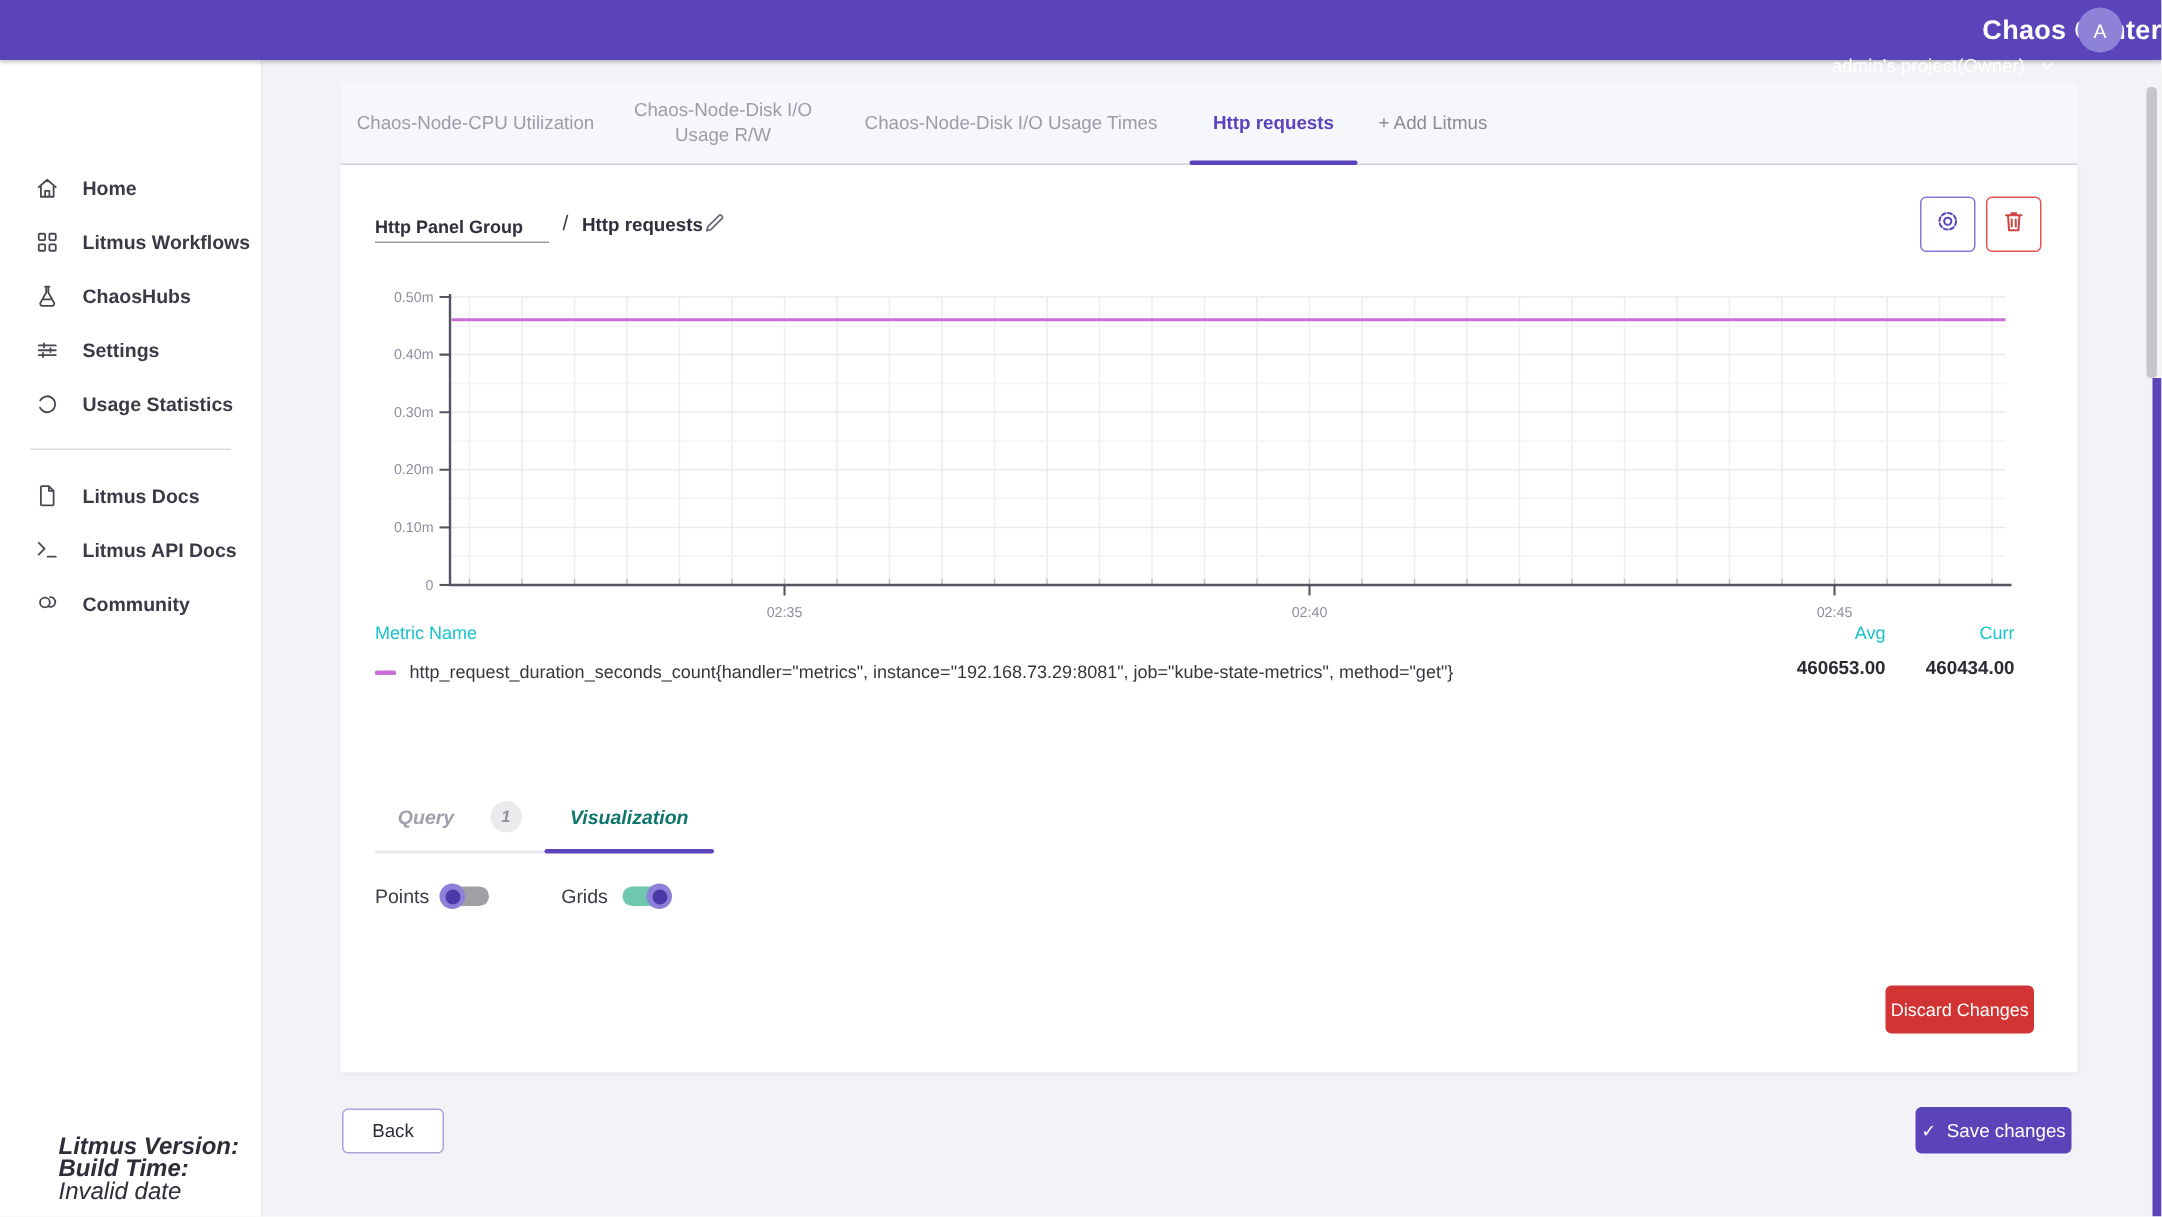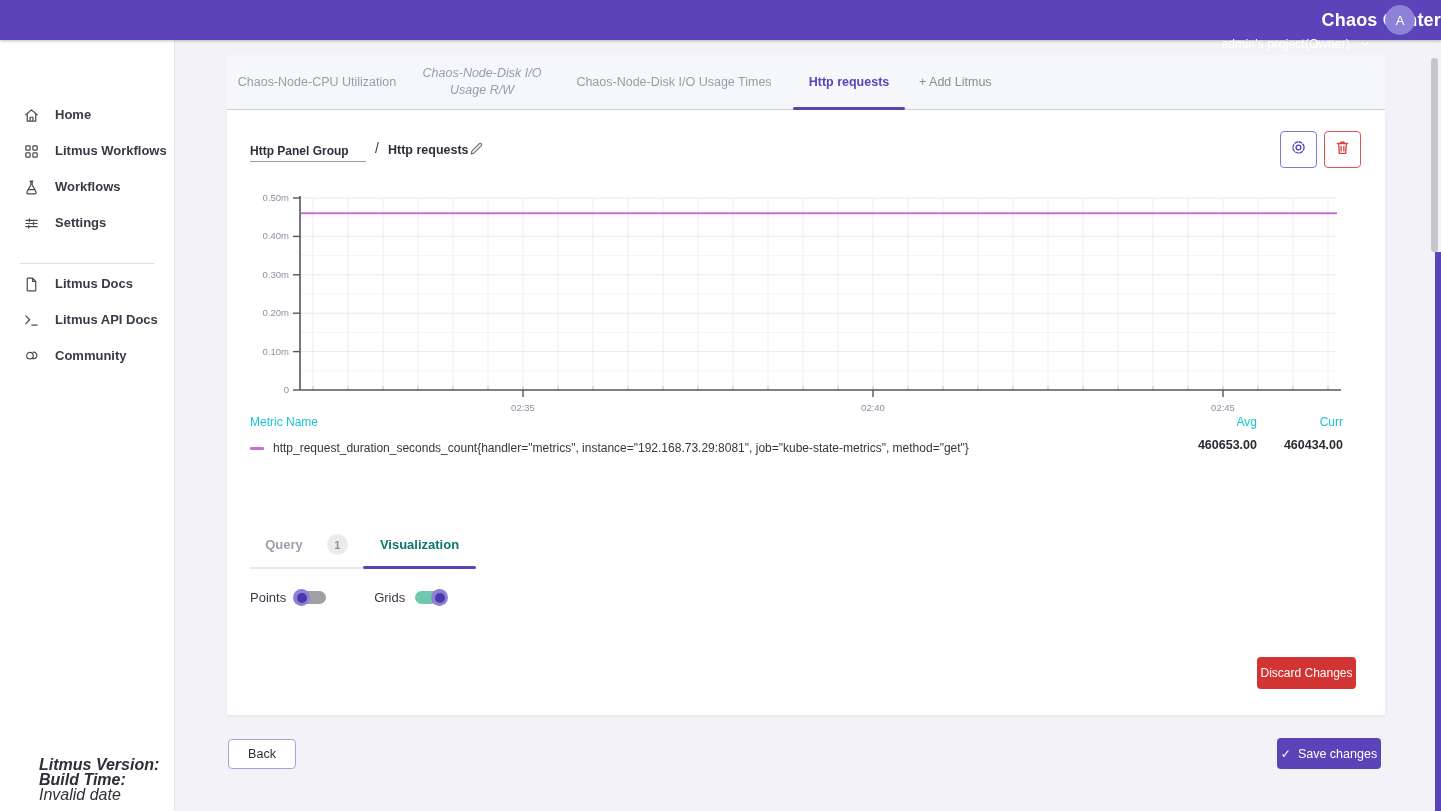--- a/index.html
+++ b/index.html
@@ -25,21 +25,21 @@
     width:30px; height:30px; border-radius:50%; background:#8d82d8;
     color:#fff; font-size:13px; display:flex; align-items:center; justify-content:center; cursor:pointer;
   }
   
   .sidebar {
     position:absolute; left:0; top:40px; width:175px; height:771px;
     background:#fff; border-right:1px solid #e7e7ee; z-index:20;
   }
   .nav-main { margin-top:67px; }
   .side-item {
-    height:36px; display:flex; align-items:flex-start; gap:15px;
+    height:36px; display:flex; align-items:center; gap:15px;
     padding-left:23px; cursor:pointer; font-size:13px; font-weight:600; color:#3a3945;
   }
   .side-item .icon { width:17px; height:17px; color:#4a4952; display:flex; }
   .side-item .icon svg { width:17px; height:17px; }
   .side-item.active { background:#cbc4e9; color:#5b44ba; }
   .side-item.active .icon { color:#5b44ba; }
   .side-divider { height:1px; background:#dcdce2; margin:12px 20px 12px 20px; }
   .version {
     position:absolute; left:39px; bottom:9px; font-size:16px; color:#2e2d38; line-height:15px;font-style:italic;
   }
@@ -100,21 +100,21 @@
     position:absolute; right:42px; top:305px; display:grid;
     grid-template-columns:72px 72px; column-gap:14px; row-gap:9px; text-align:right;
   }
   .legend-right .h { font-size:12px; color:#17c3ce; }
   .legend-right .v { font-size:12.5px; font-weight:700; color:#2b2a33; }
   
   .etabs { position:absolute; left:23px; top:412px; display:flex; }
   .etab {
     width:113px; text-align:center; font-size:13px; font-weight:600; cursor:pointer;
     padding:12px 0 14px 0; position:relative; color:#a0a0ac;
-    display:flex; align-items:center; justify-content:center; gap:24px;
+    display:flex; align-items:center; justify-content:center; gap:24px;font-style:italic;
   }
   .etab .underline { position:absolute; left:0; right:0; bottom:0; height:2px; background:#e8e8ed; border-radius:2px; }
   .etab.active { color:#0f766e; }
   .etab.active .underline { height:3px; background:#5b44ba; }
   .badge {
     width:21px; height:21px; border-radius:50%; background:#ebebee; color:#8f8f9b;
     font-size:11px; font-weight:600; display:flex; align-items:center; justify-content:center;
   }
   
   .togglerow { position:absolute; left:23px; top:480px; display:flex; align-items:center; }
@@ -191,29 +191,37 @@
           </svg>
         </span>
         <span>Litmus Workflows</span>
       </div>
       <div class="side-item">
         <span class="icon">
           <svg viewBox="0 0 24 24" fill="none" stroke="currentColor" stroke-width="1.7" stroke-linecap="round" stroke-linejoin="round">
             <path d="M10 3h4M11 3v5.5L5.8 17.8a2 2 0 001.8 3.2h8.8a2 2 0 001.8-3.2L13 8.5V3M7.6 15h8.8"></path>
           </svg>
         </span>
-        <span>Workflows</span>
+        <span>ChaosHubs</span>
       </div>
       <div class="side-item">
         <span class="icon">
           <svg viewBox="0 0 24 24" fill="none" stroke="currentColor" stroke-width="1.7" stroke-linecap="round" stroke-linejoin="round">
             <path d="M4 7.5h16M4 12h16M4 16.5h16M9 5.6v3.8M15 10.1v3.8M8 14.6v3.8"></path>
           </svg>
         </span>
         <span>Settings</span>
+      </div>
+      <div class="side-item">
+        <span class="icon">
+          <svg viewBox="0 0 24 24" fill="none" stroke="currentColor" stroke-width="1.7" stroke-linecap="round" stroke-linejoin="round">
+            <circle cx="12" cy="12" r="7.5" stroke-dasharray="28 7" transform="rotate(-60 12 12)"></circle>
+          </svg>
+        </span>
+        <span>Usage Statistics</span>
       </div>
     </div>
   <div class="side-divider"></div>
   <div id="nav-secondary">
       <div class="side-item">
         <span class="icon">
           <svg viewBox="0 0 24 24" fill="none" stroke="currentColor" stroke-width="1.7" stroke-linecap="round" stroke-linejoin="round">
             <path d="M7 3h6.5L18 7.5V20a1 1 0 01-1 1H7a1 1 0 01-1-1V4a1 1 0 011-1zM13.5 3v4.5H18"></path>
           </svg>
         </span>
@@ -239,21 +247,21 @@
     </div>
   <div class="version">
     <div><b>Litmus Version:</b></div>
     <div><b>Build Time:</b> <span>Invalid date</span></div>
   </div>
 </div>
 
 <div class="tabstrip">
   <div id="panel-tabs" style="display:flex;">
       <div class="ptab" style="width: 176px;">Chaos-Node-CPU Utilization</div>
-      <div class="ptab" style="width: 154px; font-style: italic;">Chaos-Node-Disk I/O Usage R/W</div>
+      <div class="ptab" style="width: 154px;">Chaos-Node-Disk I/O Usage R/W</div>
       <div class="ptab" style="width: 230px;">Chaos-Node-Disk I/O Usage Times</div>
       <div class="ptab active" style="width: 120px;">Http requests</div>
     </div>
   <button class="addpanel">+ Add Litmus</button>
 </div>
 
 <div class="card">
 
   <input class="group-input" value="Http Panel Group" style="">
   <span class="sep">/</span>

